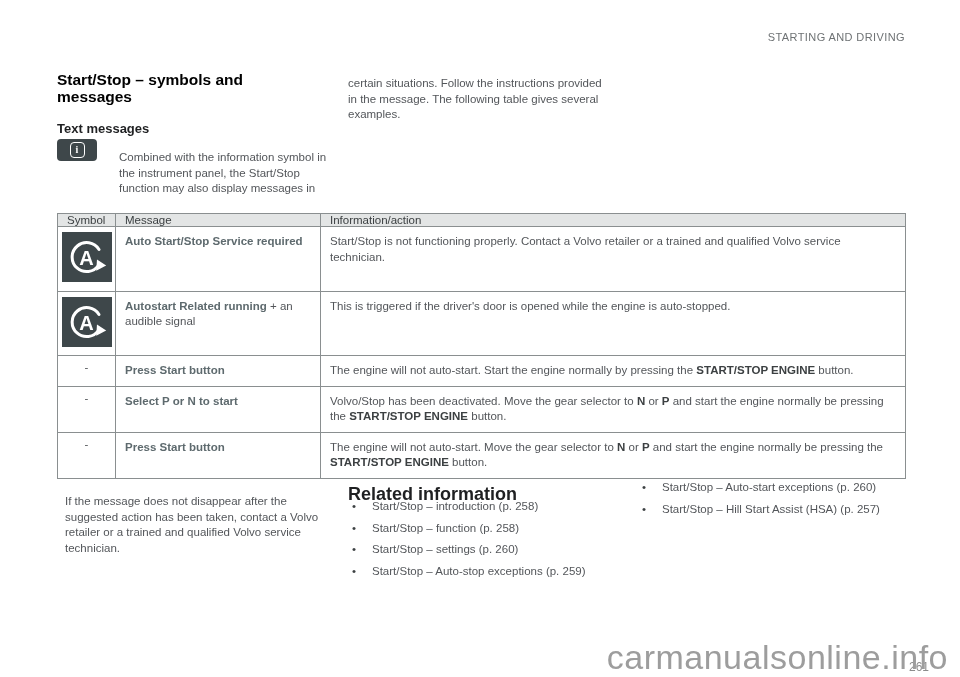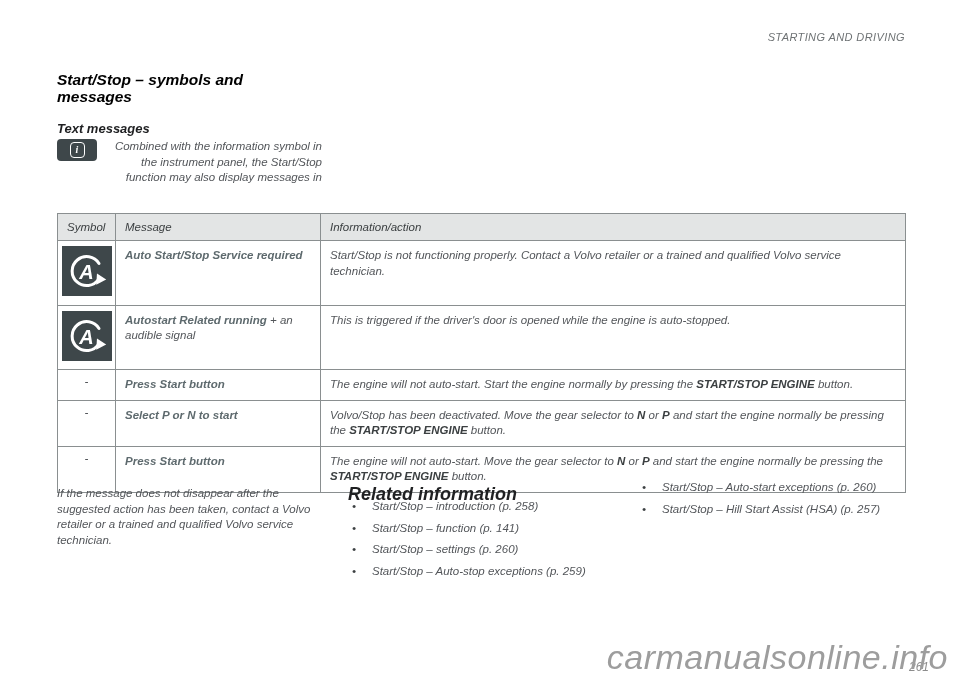--- a/index.html
+++ b/index.html
@@ -1,18 +1,18 @@
 <!DOCTYPE html>
 <html><head>
 <meta charset="utf-8">
 <style>
   html,body { margin:0; padding:0; background:#ffffff; }
   .page {
     position:relative; width:960px; height:677px; background:#ffffff;
-    font-family:"Liberation Sans", sans-serif; color:#53565a; overflow:hidden;font-style:italic;
+    font-family:"Liberation Sans", sans-serif; color:#53565a; overflow:hidden;
   }
   .running-header {
     position:absolute; top:31px; right:55px; font-size:11px;
     color:#6e7274; letter-spacing:0.4px;
   }
   .article-title {
     position:absolute; left:57px; top:71px; width:240px;
     font-size:15.5px; font-weight:bold; color:#000000; line-height:17px;
   }
   .section-heading {
@@ -39,21 +39,21 @@
   }
   table.symbols-table {
     position:absolute; left:57px; top:213px; width:848px;
     border-collapse:collapse; table-layout:fixed;
   }
   .symbols-table col.c-symbol { width:58px; }
   .symbols-table col.c-message { width:205px; }
   .symbols-table col.c-info { width:585px; }
   .symbols-table th {
     background:#e3e5e5; border:1px solid #8a8f90; text-align:left;
-    font-size:11.5px; font-weight:normal; color:#3c4042; padding:7px 9px;
+    font-size:11.5px; font-weight:normal; color:#3c4042; padding:0 9px;
   }
   .symbols-table td {
     border:1px solid #8a8f90; vertical-align:top;
     font-size:11.5px; line-height:15.5px; padding:7px 9px;
   }
   .symbols-table td.sym-cell { text-align:center; padding:4px 2px; vertical-align:top; }
   .sym-icon {
     display:inline-block; width:50px; height:50px; background:#3e474a; margin-top:1px;
   }
   .sym-dash { color:#53565a; }
@@ -94,21 +94,22 @@
   <div class="running-header">STARTING AND DRIVING</div>
 
   <h1 class="article-title" style="margin:0;">Start/Stop – symbols and messages</h1>
 
   <h2 class="section-heading" style="margin:0;">Text messages</h2>
 
   <div class="info-icon">
     <span class="glyph-box">i</span>
   </div>
 
-  <p class="intro-left" style="margin:0;text-align:right;">Combined with the information symbol in the instrument panel, the Start/Stop function may also display messages in</p>
+  <p class="intro-left" style="margin:11px;">Combined with the information symbol in the instrument panel, the Start/Stop function may also display messages in</p>
+  <p class="intro-middle" style="margin:0;">certain situations. Follow the instructions provided in the message. The following table gives several examples.</p>
 
   <table class="symbols-table">
     <colgroup>
       <col class="c-symbol">
         <col class="c-message">
         <col class="c-info">
     </colgroup>
     <thead>
       <tr id="table-head-row">
           <th>Symbol</th>
@@ -148,27 +149,27 @@
           <td><span>Volvo/Stop has been deactivated. Move the gear selector to </span><b class="info-bold">N</b><span> or </span><b class="info-bold">P</b><span> and start the engine normally be pressing the </span><b class="info-bold">START/STOP ENGINE</b><span> button.</span></td>
         </tr>
         <tr>
           <td class="sym-cell"><span class="sym-dash">-</span></td>
           <td><span class="msg-bold">Press Start button</span></td>
           <td><span>The engine will not auto-start. Move the gear selector to </span><b class="info-bold">N</b><span> or </span><b class="info-bold">P</b><span> and start the engine normally be pressing the </span><b class="info-bold">START/STOP ENGINE</b><span> button.</span></td>
         </tr>
       </tbody>
   </table>
 
-  <p class="footer-note" style="margin:0;">If the message does not disappear after the suggested action has been taken, contact a Volvo retailer or a trained and qualified Volvo service technician.</p>
+  <p class="footer-note" style="margin:8px;">If the message does not disappear after the suggested action has been taken, contact a Volvo retailer or a trained and qualified Volvo service technician.</p>
 
   <h2 class="related-heading" style="margin:0;">Related information</h2>
 
   <ul class="related-list related-list-1" id="related-list-1">
       <li><span class="dot">•</span><span>Start/Stop – introduction (p. 258)</span></li>
-      <li><span class="dot">•</span><span>Start/Stop – function (p. 141)</span></li>
+      <li><span class="dot">•</span><span>Start/Stop – function (p. 258)</span></li>
       <li><span class="dot">•</span><span>Start/Stop – settings (p. 260)</span></li>
       <li><span class="dot">•</span><span>Start/Stop – Auto-stop exceptions (p. 259)</span></li>
     </ul>
   <ul class="related-list related-list-2" id="related-list-2">
       <li><span class="dot">•</span><span>Start/Stop – Auto-start exceptions (p. 260)</span></li>
       <li><span class="dot">•</span><span>Start/Stop – Hill Start Assist (HSA) (p. 257)</span></li>
     </ul>
 
   <div class="page-number">261</div>
   <div class="watermark">carmanualsonline.info</div>

